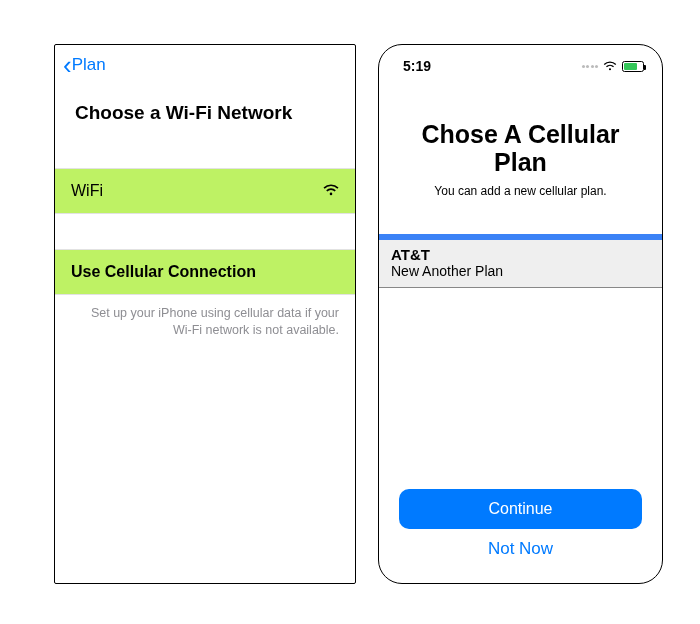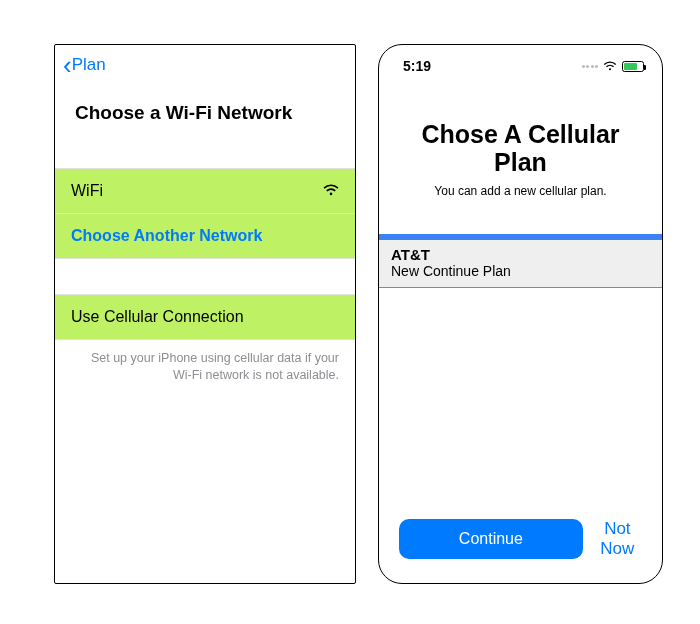--- a/index.html
+++ b/index.html
@@ -51,21 +51,21 @@
   .row {
     display: flex;
     align-items: center;
     justify-content: space-between;
     padding: 13px 16px;
     font-size: 16px;
     border-bottom: 1px solid #e2e2e2;
     background: #bef264;
   }
   .row.link { color: #007aff; font-weight: 600; }
-  .row.bold { font-weight: 400; }
+  .row.bold { font-weight: 700; }
   .gap { height: 36px; border-bottom: 1px solid #e2e2e2; }
   .footnote {
     font-size: 12.5px;
     color: #8e8e93;
     padding: 10px 16px 0 16px;
     line-height: 1.35;
     text-align: right;
   }
   
   .phone-right {
@@ -133,21 +133,21 @@
     padding: 6px 12px 8px 12px;
   }
   .plan-carrier { font-weight: 700; font-size: 15px; }
   .plan-sub { font-size: 14px; }
   .bottom-actions {
     position: absolute;
     bottom: 24px;
     left: 0; right: 0;
     padding: 0 20px;
     display: flex;
-    flex-direction: row;
+    flex-direction: column;
     align-items: center;
     gap: 10px;
   }
   .continue-btn {
     width: 100%;
     background: #007aff;
     color: #fff;
     border: none;
     border-radius: 10px;
     padding: 11px 0;
@@ -175,23 +175,20 @@
   <div class="title-left">Choose a Wi-Fi Network</div>
 
   <div class="list-section">
     <div class="row">
       <span>WiFi</span>
       <span>
         <svg width="16" height="12" viewBox="0 0 16 12">
           <path d="M8 11.2a1.3 1.3 0 1 0 0-2.6 1.3 1.3 0 0 0 0 2.6zM4.3 7.4a5.3 5.3 0 0 1 7.4 0l1.1-1.1a6.9 6.9 0 0 0-9.6 0l1.1 1.1zM1.6 4.7a9.1 9.1 0 0 1 12.8 0l1.1-1.1a10.7 10.7 0 0 0-15 0l1.1 1.1z" fill="#000"></path>
         </svg>
       </span>
-    </div>
-    <div class="row link">
-      <span>Choose Another Network</span>
     </div>
     <div class="gap"></div>
     <div class="row bold" style="border-bottom:1px solid #e2e2e2;">
       <span>Use Cellular Connection</span>
     </div>
   </div>
   <div class="footnote">Set up your iPhone using cellular data if your Wi-Fi network is not available.</div>
 </div>
 
 <div class="phone phone-right">
@@ -213,20 +210,20 @@
           <span class="fill"></span>
         </span>
     </div>
   </div>
 
   <div class="title-right">Chose A Cellular Plan</div>
   <div class="subtitle-right">You can add a new cellular plan.</div>
 
   <div class="plan-row">
     <div class="plan-carrier">AT&amp;T</div>
-    <div class="plan-sub">New Continue Plan</div>
+    <div class="plan-sub">New Another Plan</div>
   </div>
 
   <div class="bottom-actions">
     <button class="continue-btn">Continue</button>
     <button class="not-now">Not Now</button>
   </div>
 </div>
 
 </body></html>

